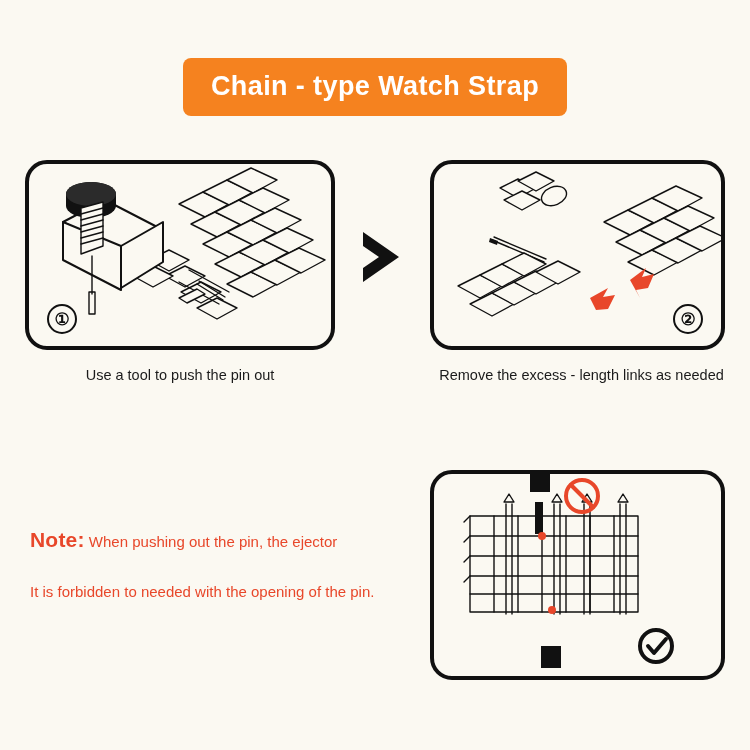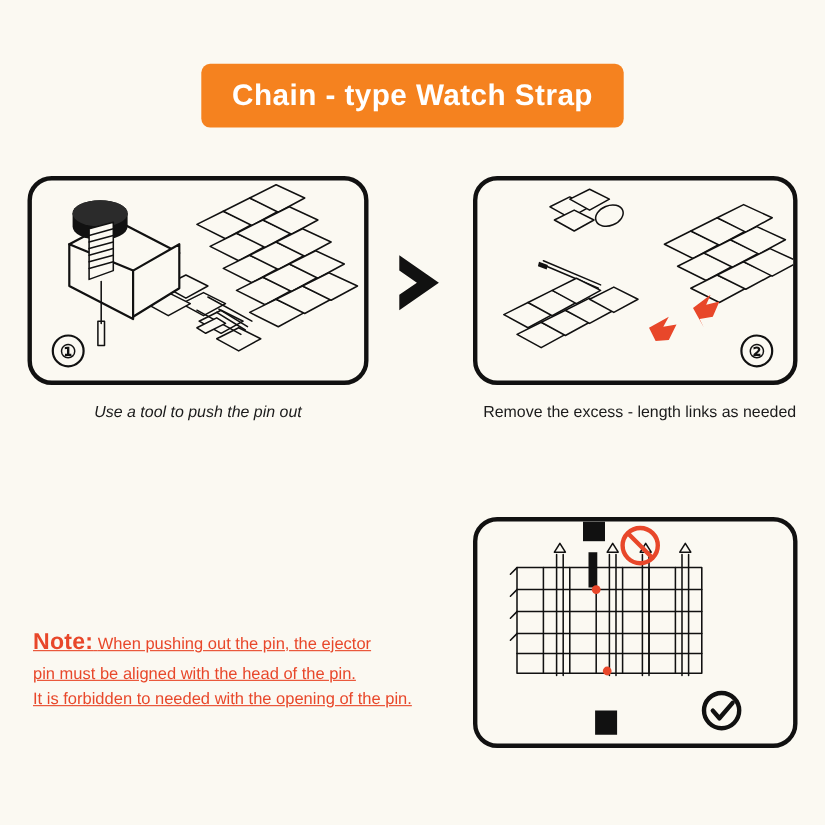--- a/index.html
+++ b/index.html
@@ -49,36 +49,35 @@
   #num1{left:18px;bottom:12px;}
   #num2{right:18px;bottom:12px;}
 
   .caption{
     position:absolute;
     text-align:center;
     font-size:14.5px;
     color:#1b1b1b;
     line-height:1.5;
   }
-  #cap1{left:25px;top:365px;width:310px;font-style:italic;}
+  #cap1{left:25px;top:365px;width:310px;}
   #cap2{left:424px;top:365px;width:315px;}
 
   .arrow{
     position:absolute;
     left:355px;top:228px;
     width:54px;height:58px;
   }
 
   .note{
     position:absolute;
-    left:30px;top:568px;width:390px;
+    left:30px;top:524px;width:390px;
     font-size:15px;
     line-height:1.55;
     color:#e8472a;
-    text-decoration:underline;
   }
   .note b{
     font-size:21px;
     color:#e8472a;
     font-weight:bold;
     letter-spacing:.2px;
   }
   .note .body{color:#e8472a;}
 
   svg{display:block;}
@@ -197,21 +196,21 @@
   <div class="step-num" id="num2">②</div>
 </div>
 
 <div class="caption" id="cap2">
   <span>Remove the excess - length links as needed</span>
 </div>
 
 <div class="note">
   <b>Note:</b>
   <span class="body">When pushing out the pin, the ejector</span><br>
-  <span class="body">pin must be aligned with the head of the pin.</span><br>
+  <br>
   <span class="body">It is forbidden to needed with the opening of the pin.</span>
 </div>
 
 <div class="panel" id="panel3">
   <svg width="287" height="202" viewBox="0 0 287 202">
 
     <g class="lnT">
       <path d="M36 42 l168 0 0 96 -168 0z"></path>
       <path d="M36 62 l168 0 M36 82 l168 0 M36 102 l168 0 M36 120 l168 0"></path>
       <path d="M60 42 l0 96 M84 42 l0 96 M108 42 l0 96 M132 42 l0 96 M156 42 l0 96 M180 42 l0 96"></path>

